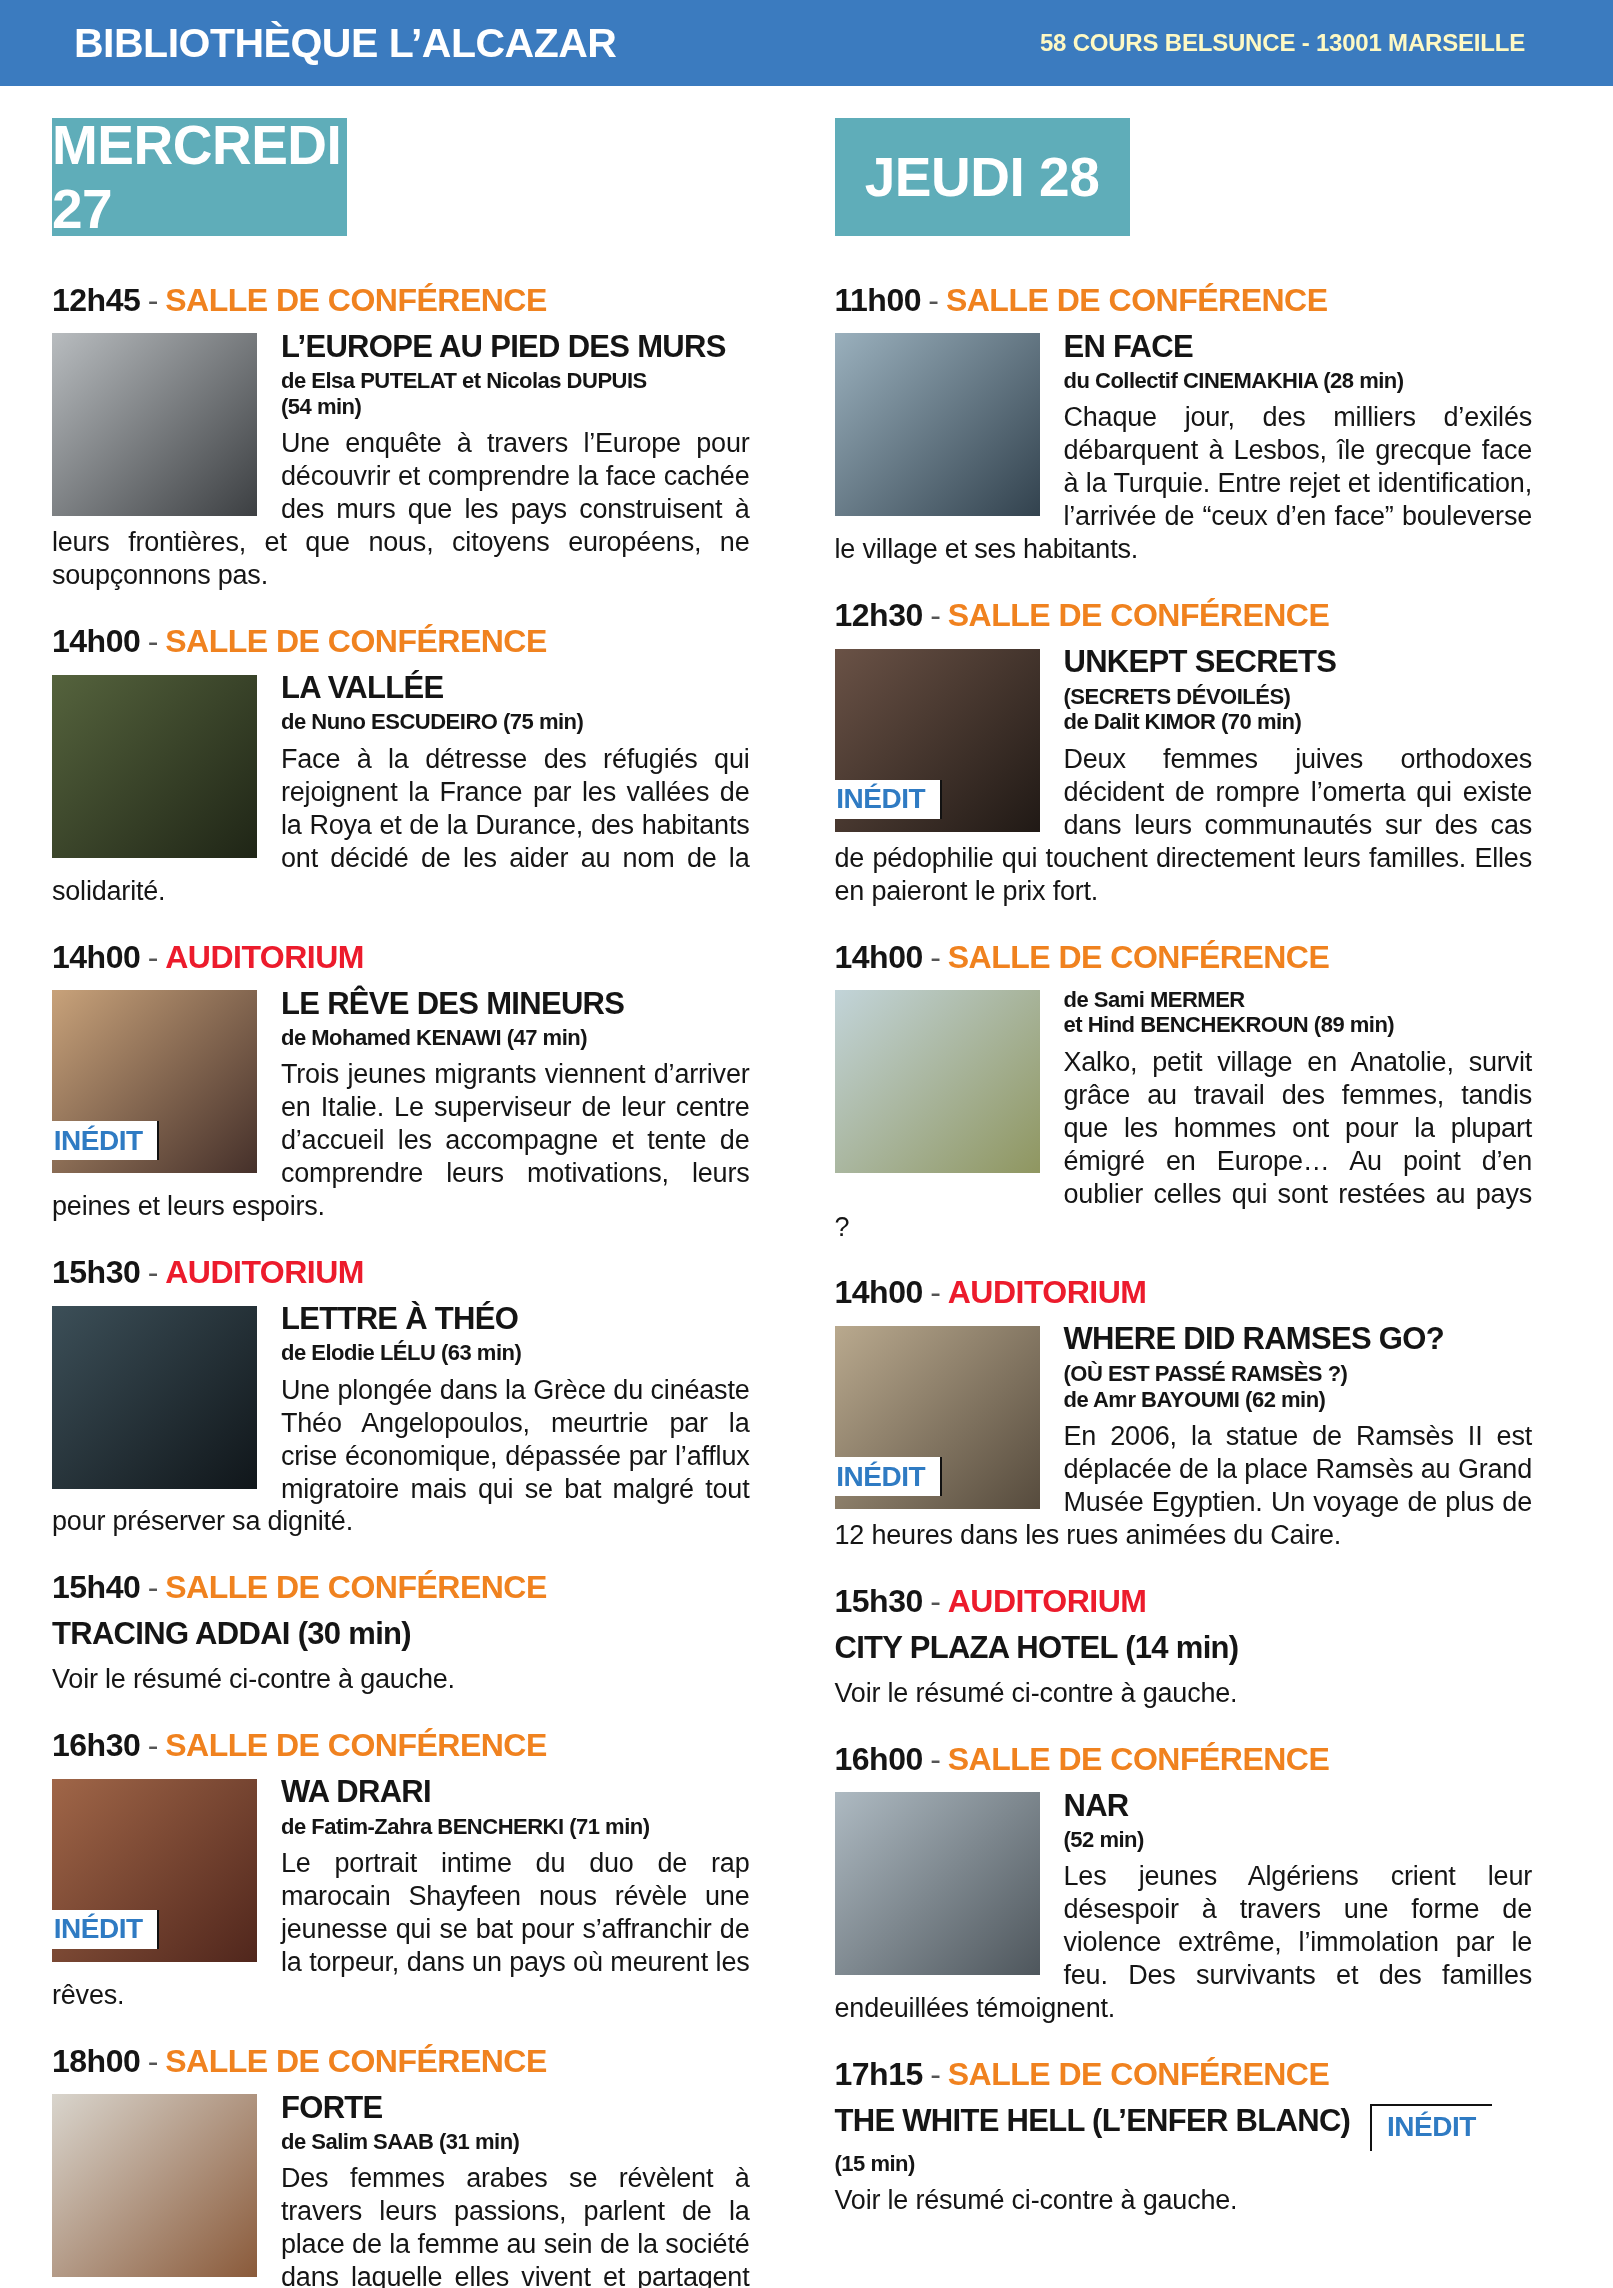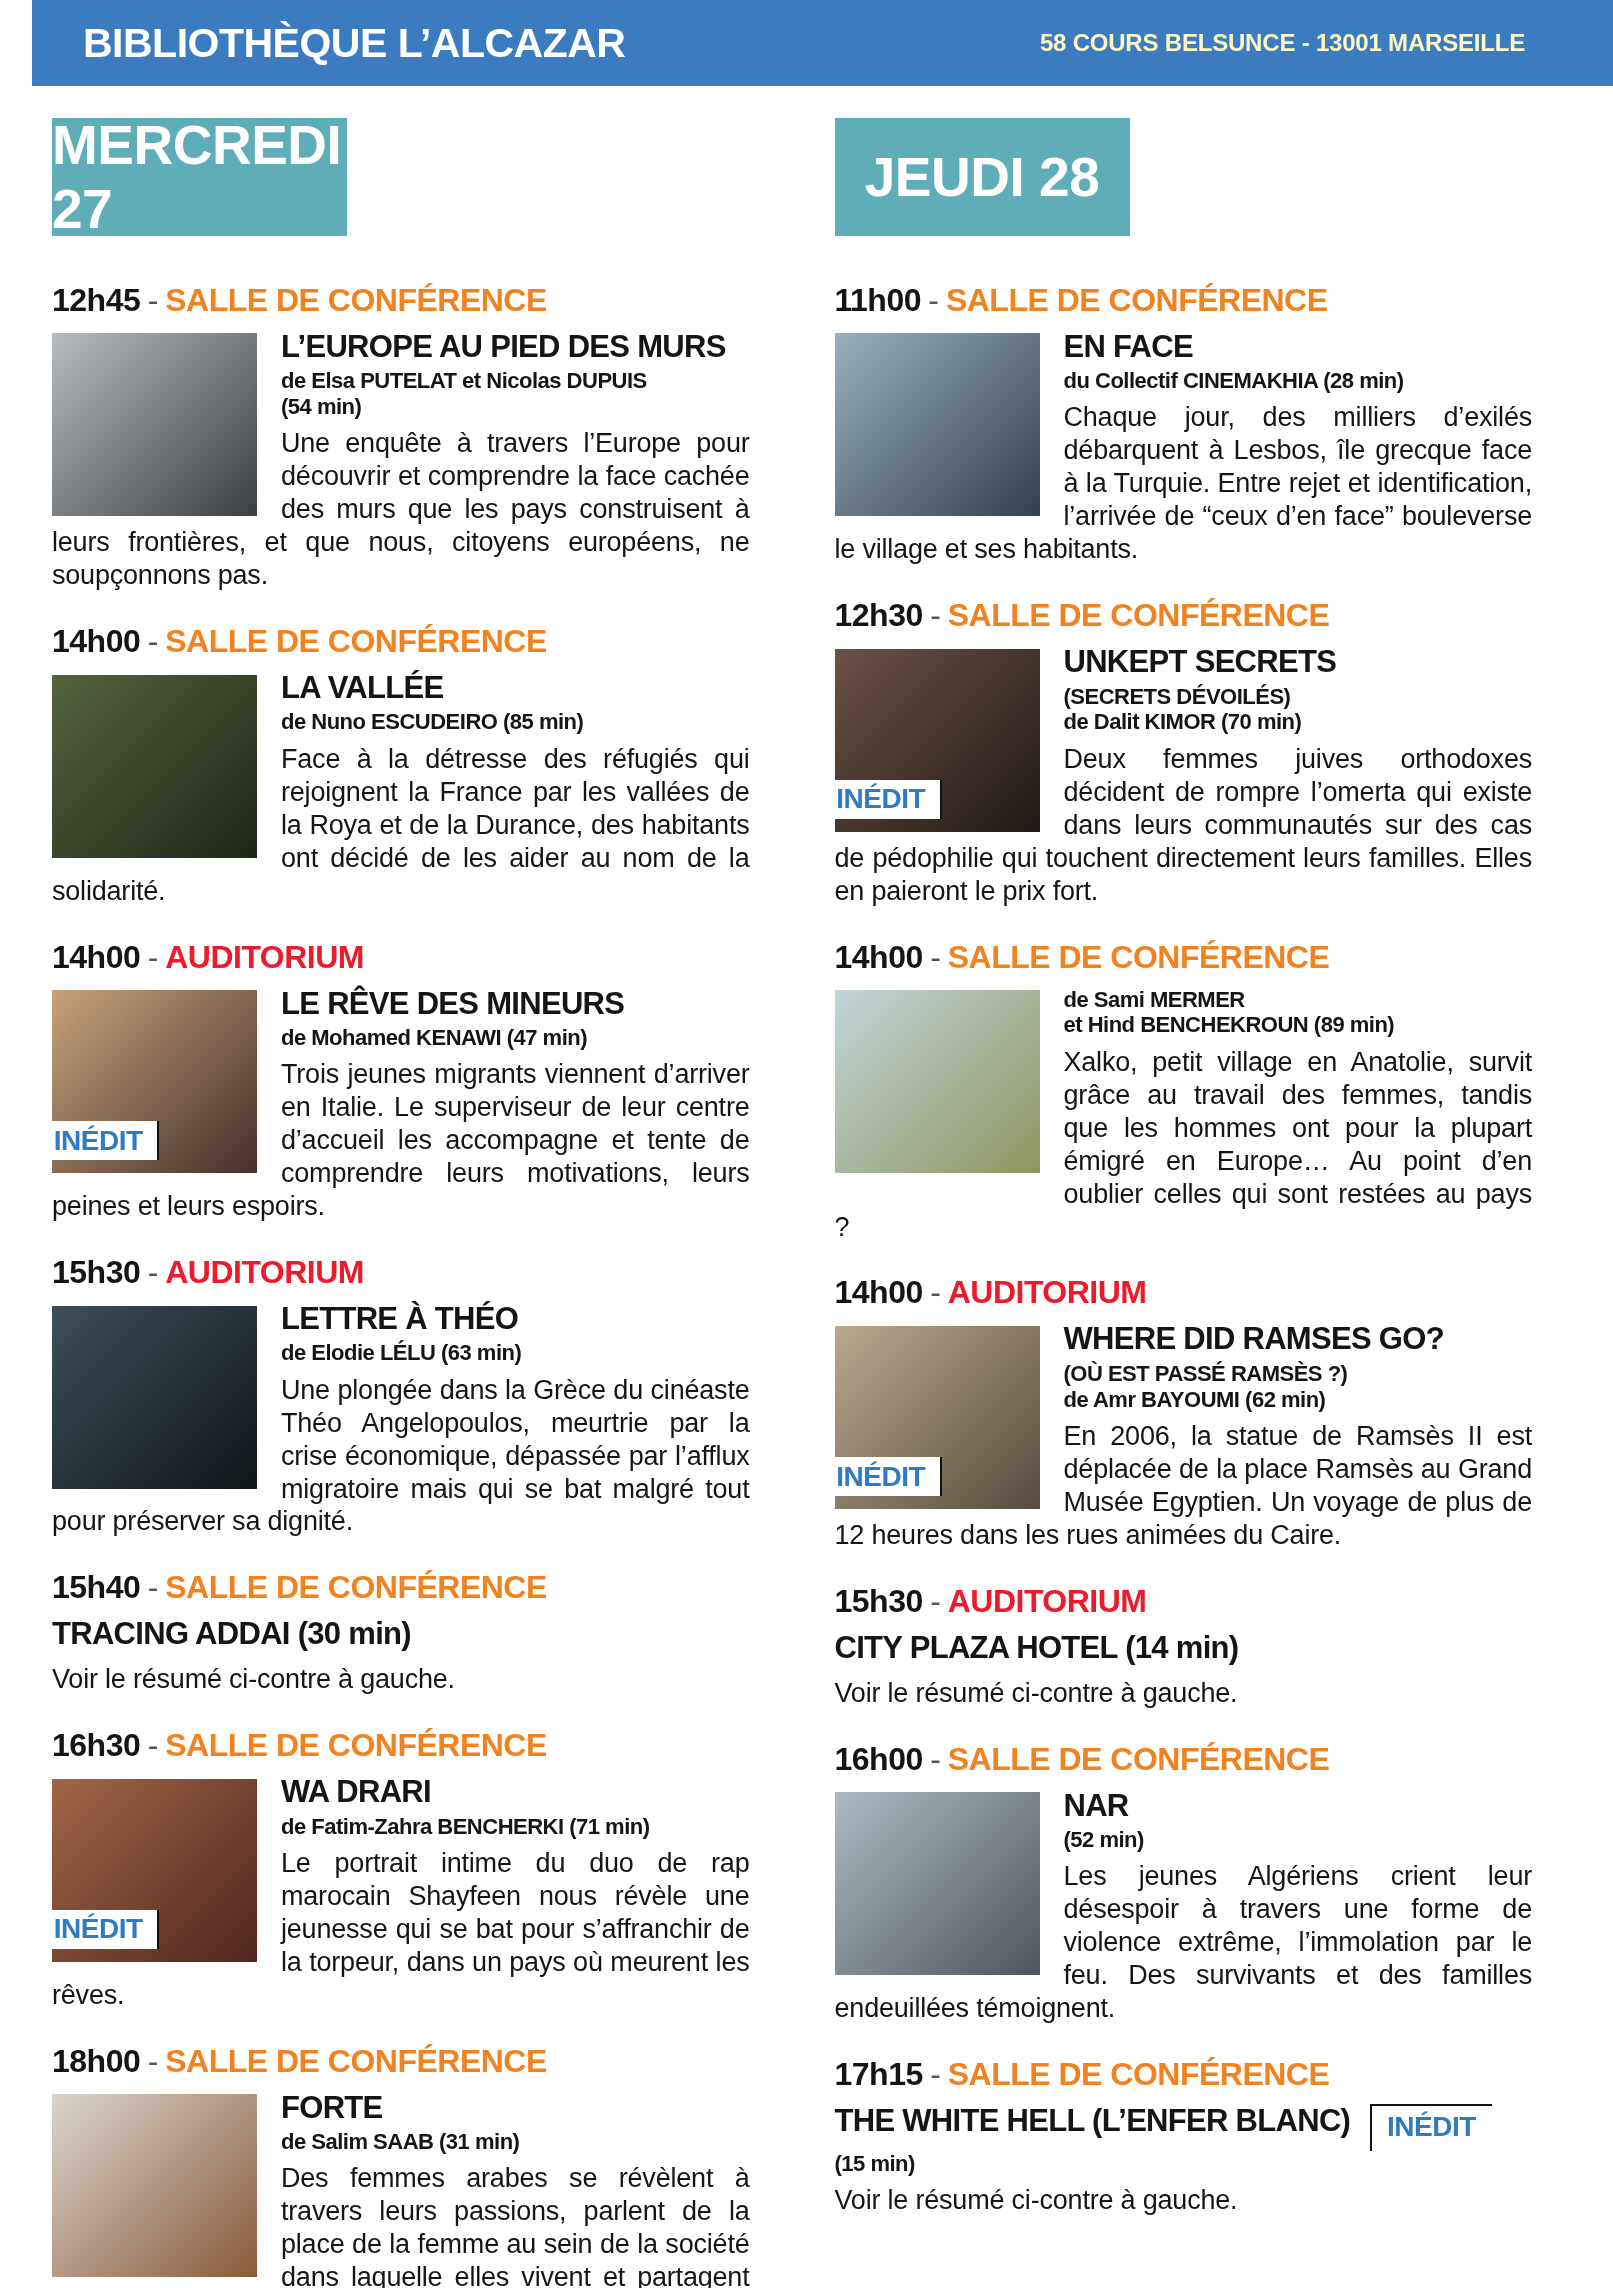--- a/index.html
+++ b/index.html
@@ -10,23 +10,22 @@
     font-family: "Liberation Sans", sans-serif;
     color: #151515;
   }
   
   .banner {
     background: #3B7BBF;
     height: 86px;
     display: flex;
     align-items: center;
     justify-content: space-between;
-    padding: 0 88px 0 51px;
+    padding: 0 88px 0 74px;
     box-sizing: border-box;
-    margin-left: 32px;
   }
   .banner .lib-title {
     color: #fff;
     font-size: 41px;
     font-weight: bold;
     letter-spacing: -0.5px;
     white-space: nowrap;
   }
   .banner .lib-address {
     color: #fef9c3;
@@ -156,21 +155,21 @@
           <div class="clearfix"></div>
         </div>
       </article>
       <article class="entry">
         <div class="entry-head"><span class="time">14h00</span><span class="dash">-</span><span class="venue conference" style="color: rgb(240, 130, 31);">SALLE DE CONFÉRENCE</span></div>
         <div class="entry-body">
           <div class="thumb" style="background: linear-gradient(135deg, rgb(85, 99, 61), rgb(31, 37, 22));"></div>
           <div class="title-row">
             <h3 class="film-title">LA VALLÉE</h3>
           </div>
-          <div class="subtitle-line">de Nuno ESCUDEIRO (85 min)</div>
+          <div class="subtitle-line">de Nuno ESCUDEIRO (75 min)</div>
           <p class="desc">Face à la détresse des réfugiés qui rejoignent la France par les vallées de la Roya et de la Durance, des habitants ont décidé de les aider au nom de la solidarité.</p>
           <div class="clearfix"></div>
         </div>
       </article>
       <article class="entry">
         <div class="entry-head"><span class="time">14h00</span><span class="dash">-</span><span class="venue auditorium" style="color: rgb(236, 27, 44);">AUDITORIUM</span></div>
         <div class="entry-body">
           <div class="thumb" style="background: linear-gradient(135deg, rgb(200, 162, 122), rgb(69, 48, 42));">
             <span class="inedit-badge" style="color: rgb(47, 123, 195);">INÉDIT</span>
           </div>

